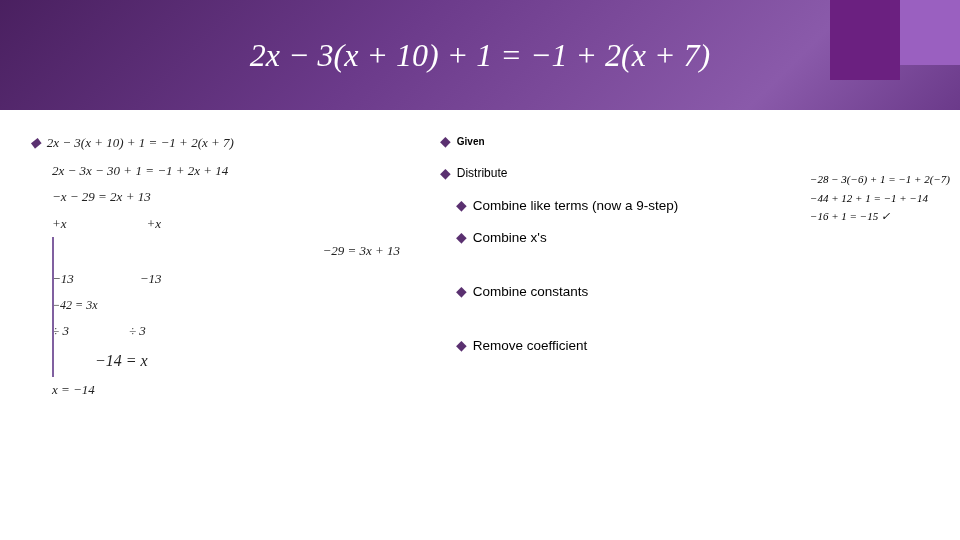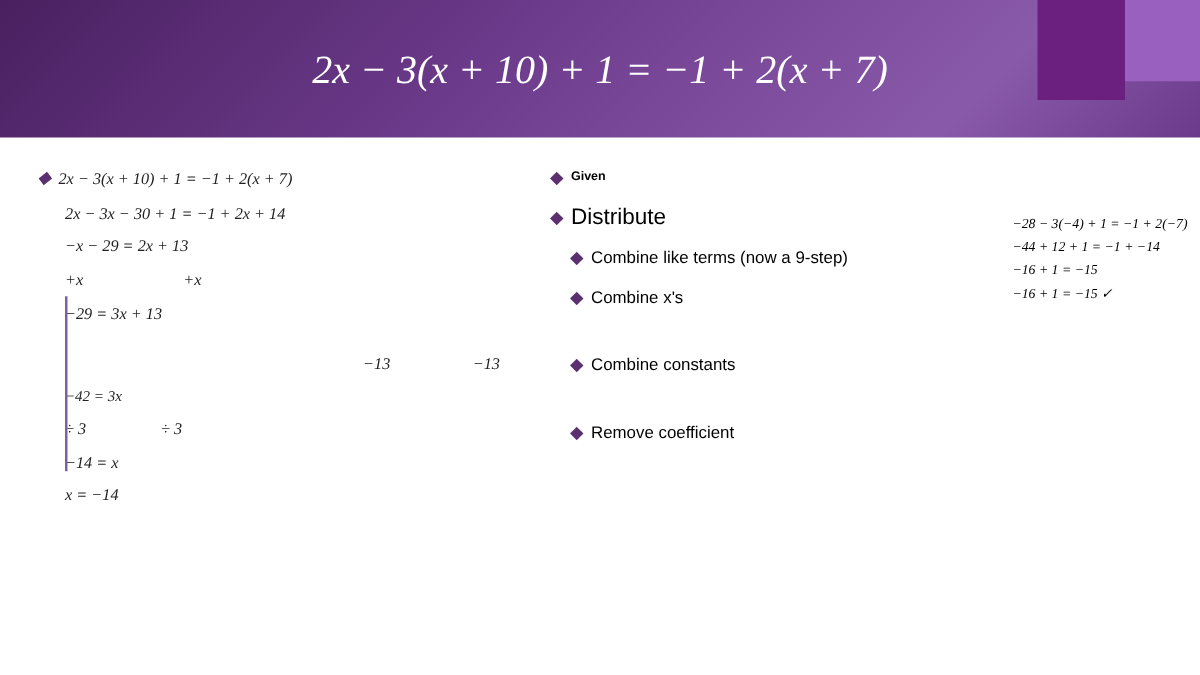--- a/index.html
+++ b/index.html
@@ -153,70 +153,69 @@
         <span class="math" style="font-size:13px;">−<i>x</i> − 29 = 2<i>x</i> + 13</span>
       </div>
 
       <div style="display:flex; padding-left:22px; margin-bottom:2px;">
         <span class="math" style="font-size:13px; margin-right: 80px;">+<i>x</i></span>
         <span class="math" style="font-size:13px;">+<i>x</i></span>
       </div>
 
       <div style="position:relative; padding-left:22px;">
         <div style="position:absolute; left: 22px; top:-2px; width: 1.5px; height: 140px; background: #8060a0;"></div>
-        <div class="math-row" style="margin-bottom:16px;">
+        <div class="math-row" style="margin-bottom:4px;justify-content:flex-end;">
           <span class="math" style="font-size:13px; margin-left:0;">−29 = 3<i>x</i> + 13</span>
         </div>
-        <div style="display:flex; margin-bottom:2px;justify-content:flex-end;">
+        <div style="display:flex; margin-bottom:2px;">
           <span class="math" style="font-size:13px; margin-right:66px;">−13</span>
           <span class="math" style="font-size:13px;">−13</span>
         </div>
         <div class="math-row" style="margin-bottom:2px;">
           <span class="math" style="font-size:12px;text-align:right;">−42 = 3<i>x</i></span>
         </div>
         <div style="display:flex; margin-bottom:2px;">
           <span class="math" style="font-size:13px; margin-right:60px;">÷ 3</span>
           <span class="math" style="font-size:13px;">÷ 3</span>
         </div>
         <div class="math-row" style="margin-bottom:2px;">
-          <span class="math" style="font-size:13px;">−14 = <i>x</i></span>
+          <span class="math" style="font-size:16px;padding-left:43px;">−14 = <i>x</i></span>
         </div>
         <div class="math-row" style="margin-bottom:2px;">
           <span class="math" style="font-size:13px;"><i>x</i> = −14</span>
         </div>
       </div>
 
     </div>
   </div>
 
   <div class="right-panel" style="position:relative;">
 
     <div class="label-row" style="margin-top:4px;">
       <span class="step-diamond">◆</span>
       <span style="font-family:Arial,sans-serif; font-size:10px;font-weight:bold;">Given</span>
     </div>
 
     <div class="label-row">
       <span class="step-diamond">◆</span>
-      <span style="font-family:Arial,sans-serif; font-size:18px;">Distribute</span>
+      <span style="font-family:Arial,sans-serif; font-size:12px;">Distribute</span>
     </div>
 
     <div class="label-row label-row-indent">
       <span class="step-diamond">◆</span>
       <span style="font-family:Arial,sans-serif; font-size:13.5px;">Combine like terms (now a 9-step)</span>
     </div>
 
     <div class="label-row label-row-indent">
       <span class="step-diamond">◆</span>
       <span style="font-family:Arial,sans-serif; font-size:13.5px;text-align:right;">Combine x's</span>
 
       <div style="position:absolute; right: 10px; top: 60px;">
-        <div style="font-size:11px; font-style:italic; font-family:'Times New Roman',serif; line-height:1.7;">−28 − 3(−4) + 1 = −1 + 2(−7)</div>
+        <div style="font-size:11px; font-style:italic; font-family:'Times New Roman',serif; line-height:1.7;">−28 − 3(−6) + 1 = −1 + 2(−7)</div>
         <div style="font-size:11px; font-style:italic; font-family:'Times New Roman',serif; line-height:1.7;">−44 + 12 + 1 = −1 + −14</div>
-        <div style="font-size:11px; font-style:italic; font-family:'Times New Roman',serif; line-height:1.7;">−16 + 1 = −15</div>
         <div style="font-size:11px; font-style:italic; font-family:'Times New Roman',serif; line-height:1.7;">−16 + 1 = −15 ✓</div>
       </div>
     </div>
 
     <div class="label-row label-row-indent" style="margin-top: 30px;">
       <span class="step-diamond">◆</span>
       <span style="font-family:Liberation Sans, sans-serif; font-size:13.5px;">Combine constants</span>
     </div>
 
     <div class="label-row label-row-indent" style="margin-top: 30px;">

